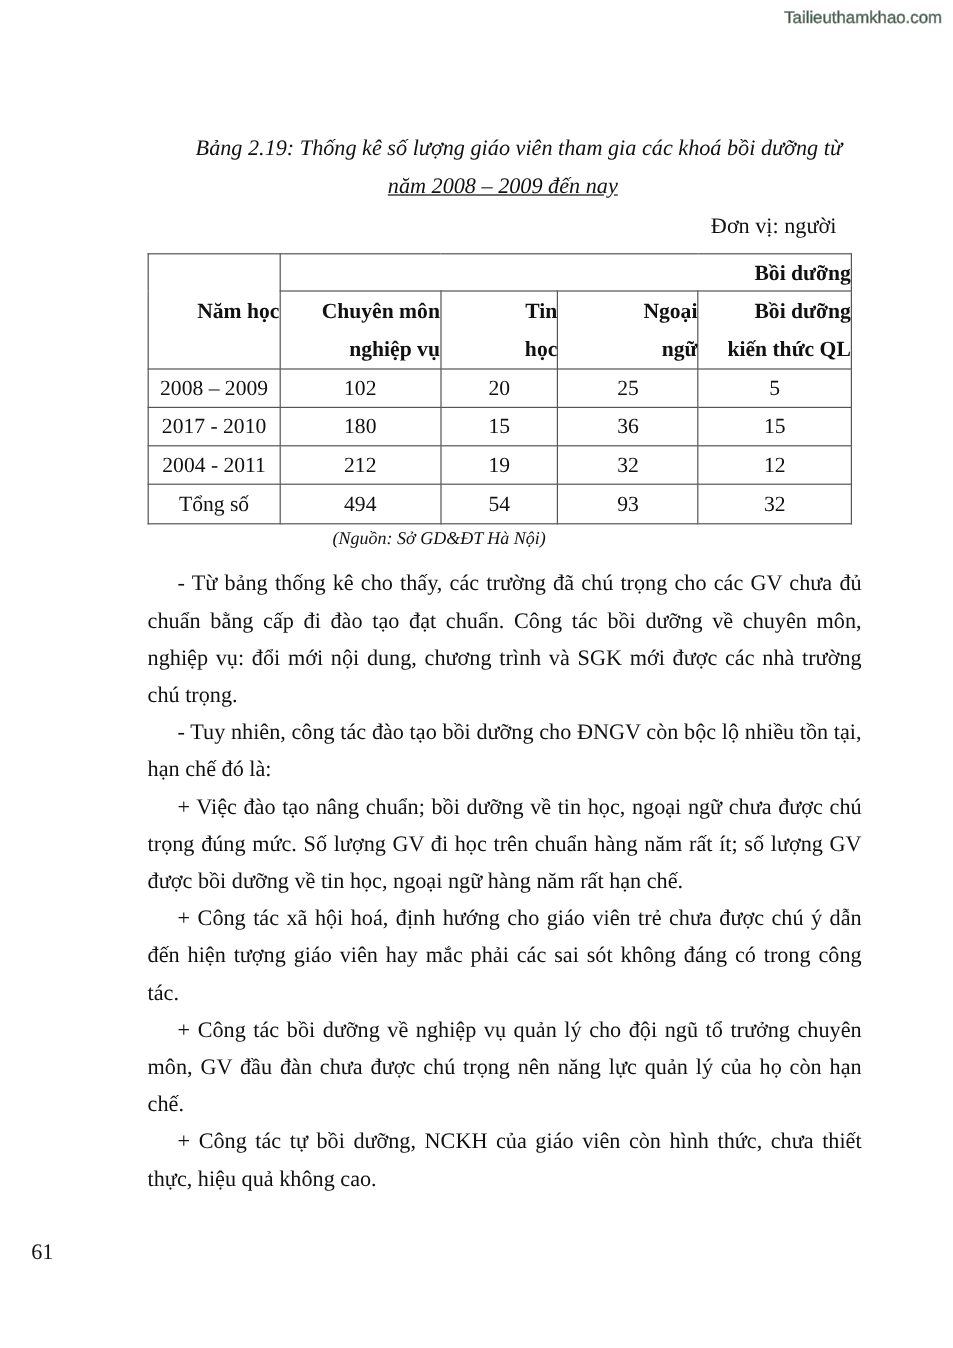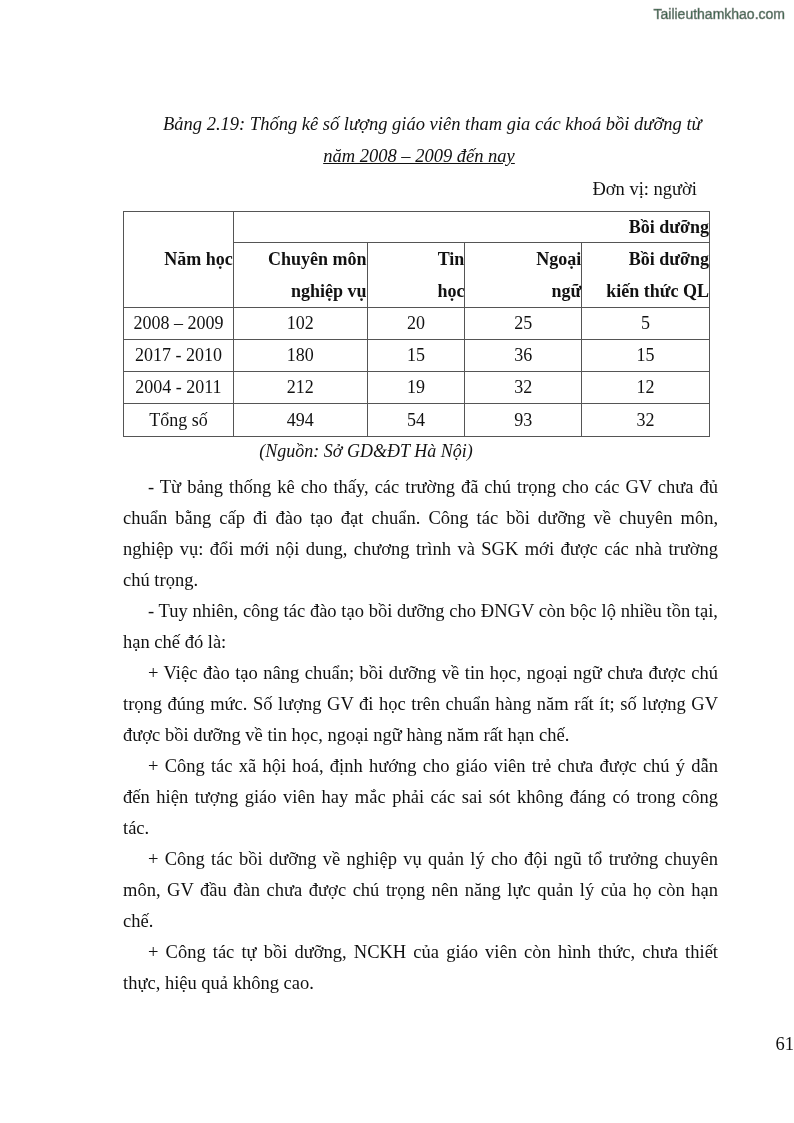--- a/index.html
+++ b/index.html
@@ -29,28 +29,28 @@
   table.stats td, table.stats th {
     border: 1.5px solid #555555; text-align: center; padding: 0; font-weight: normal;
   }
   table.stats th { font-weight: bold; text-align: right; }
   .h-top { height: 31px; }
   .h-sub { height: 64px; line-height: 32px; }
   .rowd td { height: 31px; }
   .rowt td { height: 32px; font-weight: bold; }
   .source {
     position: absolute; top: 441px; left: 0; width: 712px; text-align: center;
-    font-style: italic; font-size: 18px; padding-left: 20px; box-sizing: border-box;
+    font-style: italic; font-size: 15px; padding-left: 20px; box-sizing: border-box;
   }
   .body-text {
     position: absolute; left: 123px; width: 595px; top: 472px;
     font-size: 18.5px; line-height: 31px; text-align: justify;
   }
   .body-text p { margin: 0; text-indent: 25px; }
-  .page-number { position: absolute; top: 1034px; left: 0; width: 794px; text-align: right; font-size: 18.5px; padding-left: 26px; box-sizing: border-box; }
+  .page-number { position: absolute; top: 1034px; left: 0; width: 794px; text-align: left; font-size: 18.5px; padding-left: 26px; box-sizing: border-box; }
 </style>
 </head>
 <body>
 
 <div class="watermark">Tailieuthamkhao.com</div>
 
 <div class="caption l1">Bảng 2.19: Thống kê số lượng giáo viên tham gia các khoá bồi dưỡng từ</div>
 <div class="caption l2">năm 2008 – 2009 đến nay</div>
 <div class="unit">Đơn vị: người</div>
 

